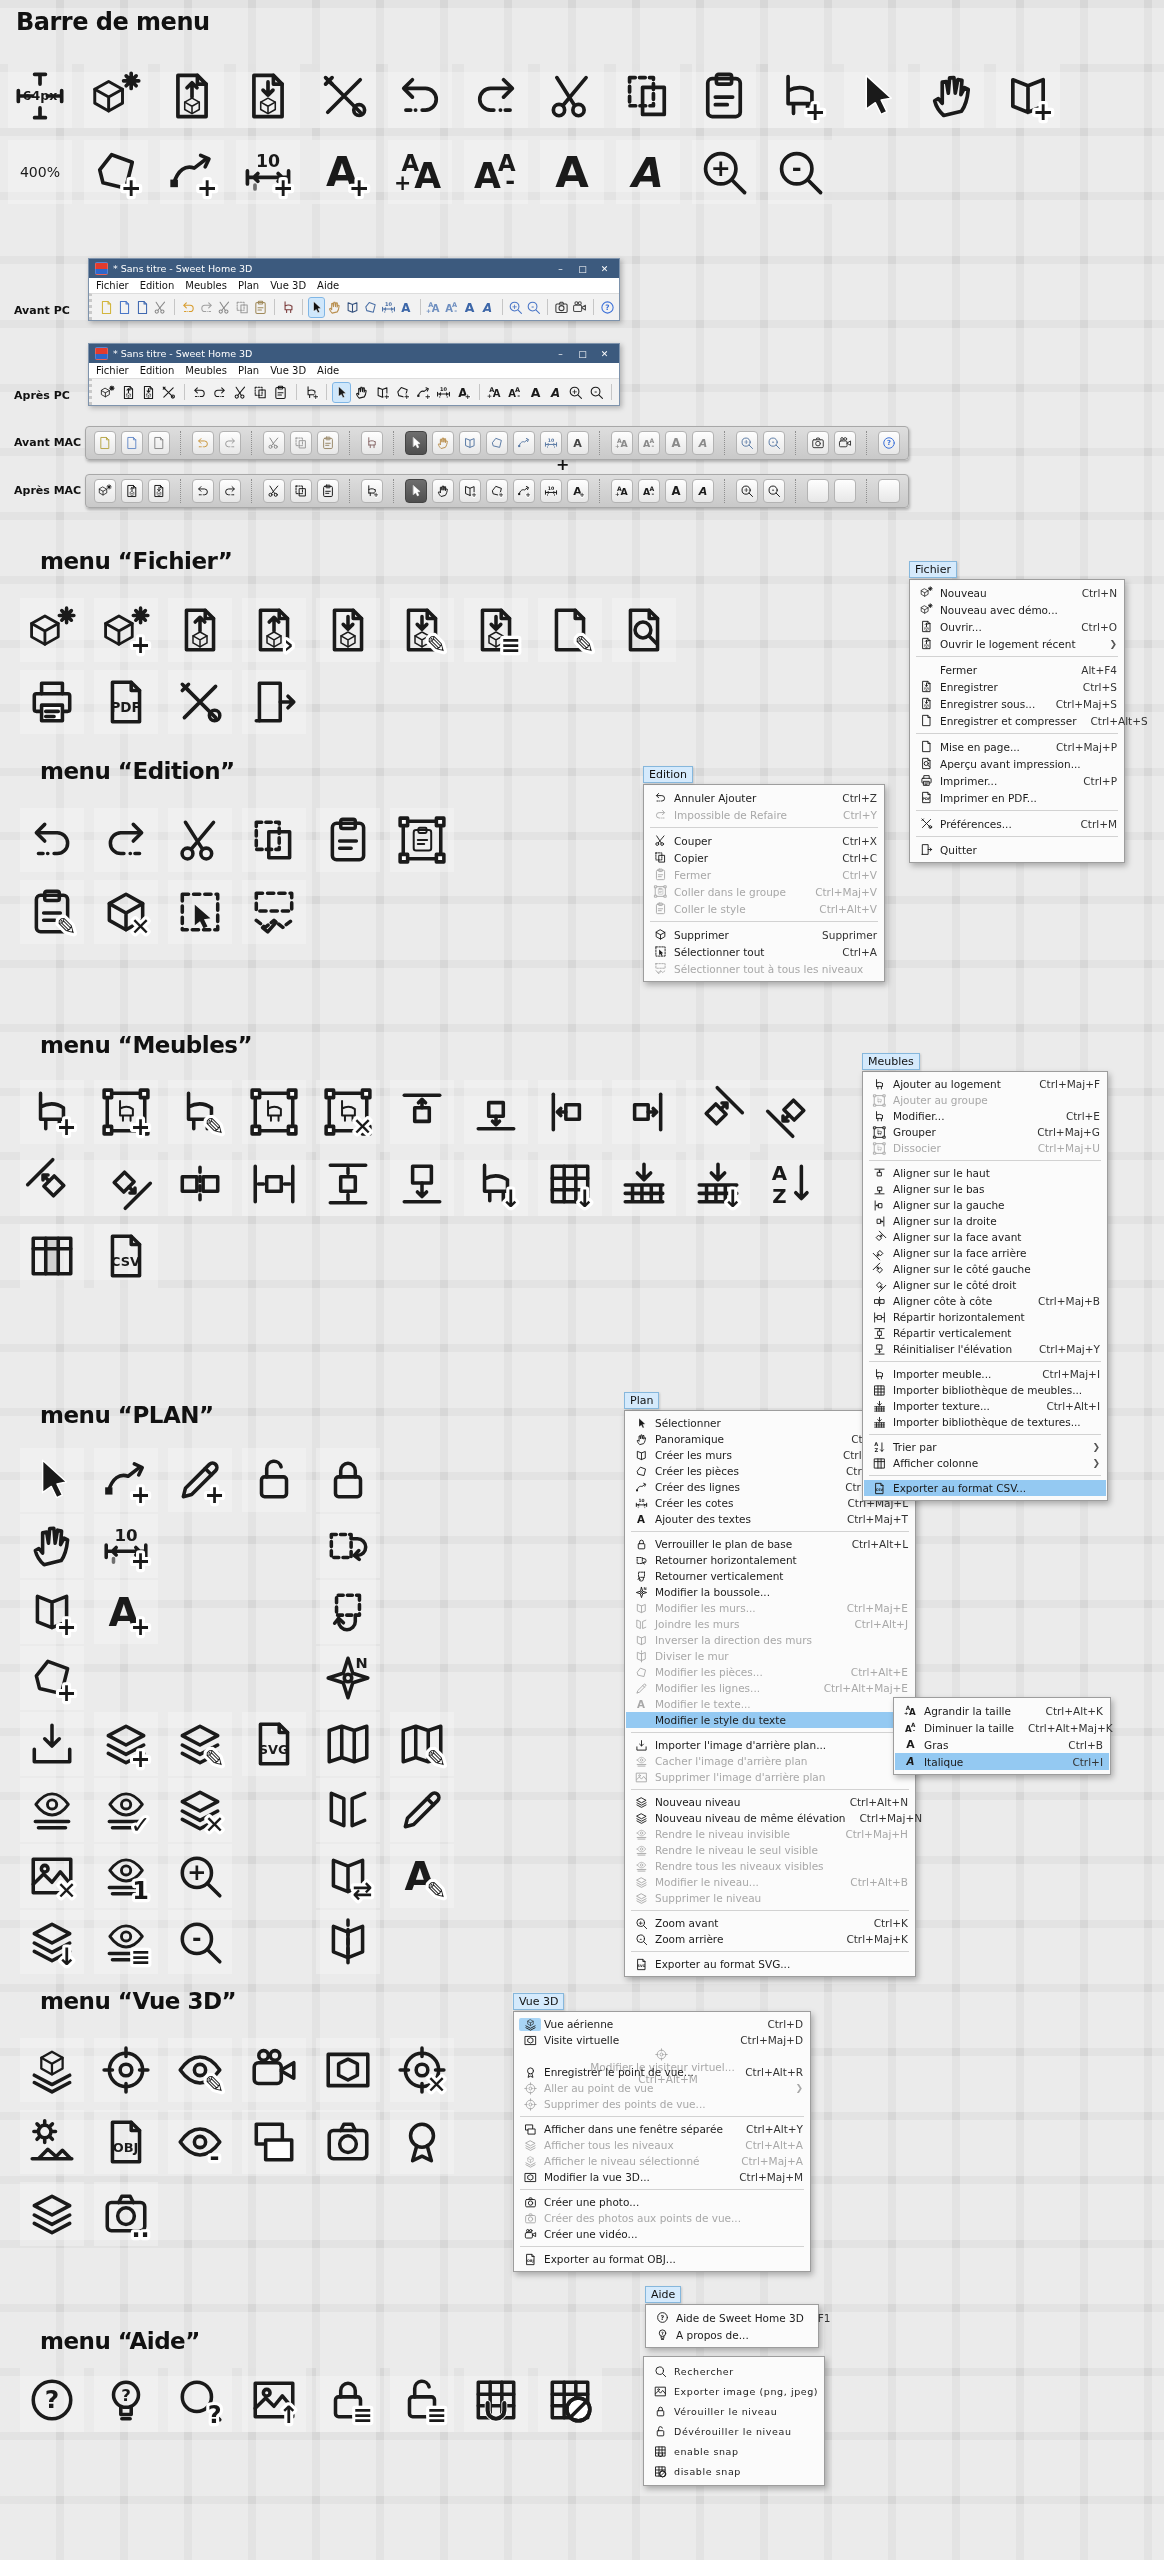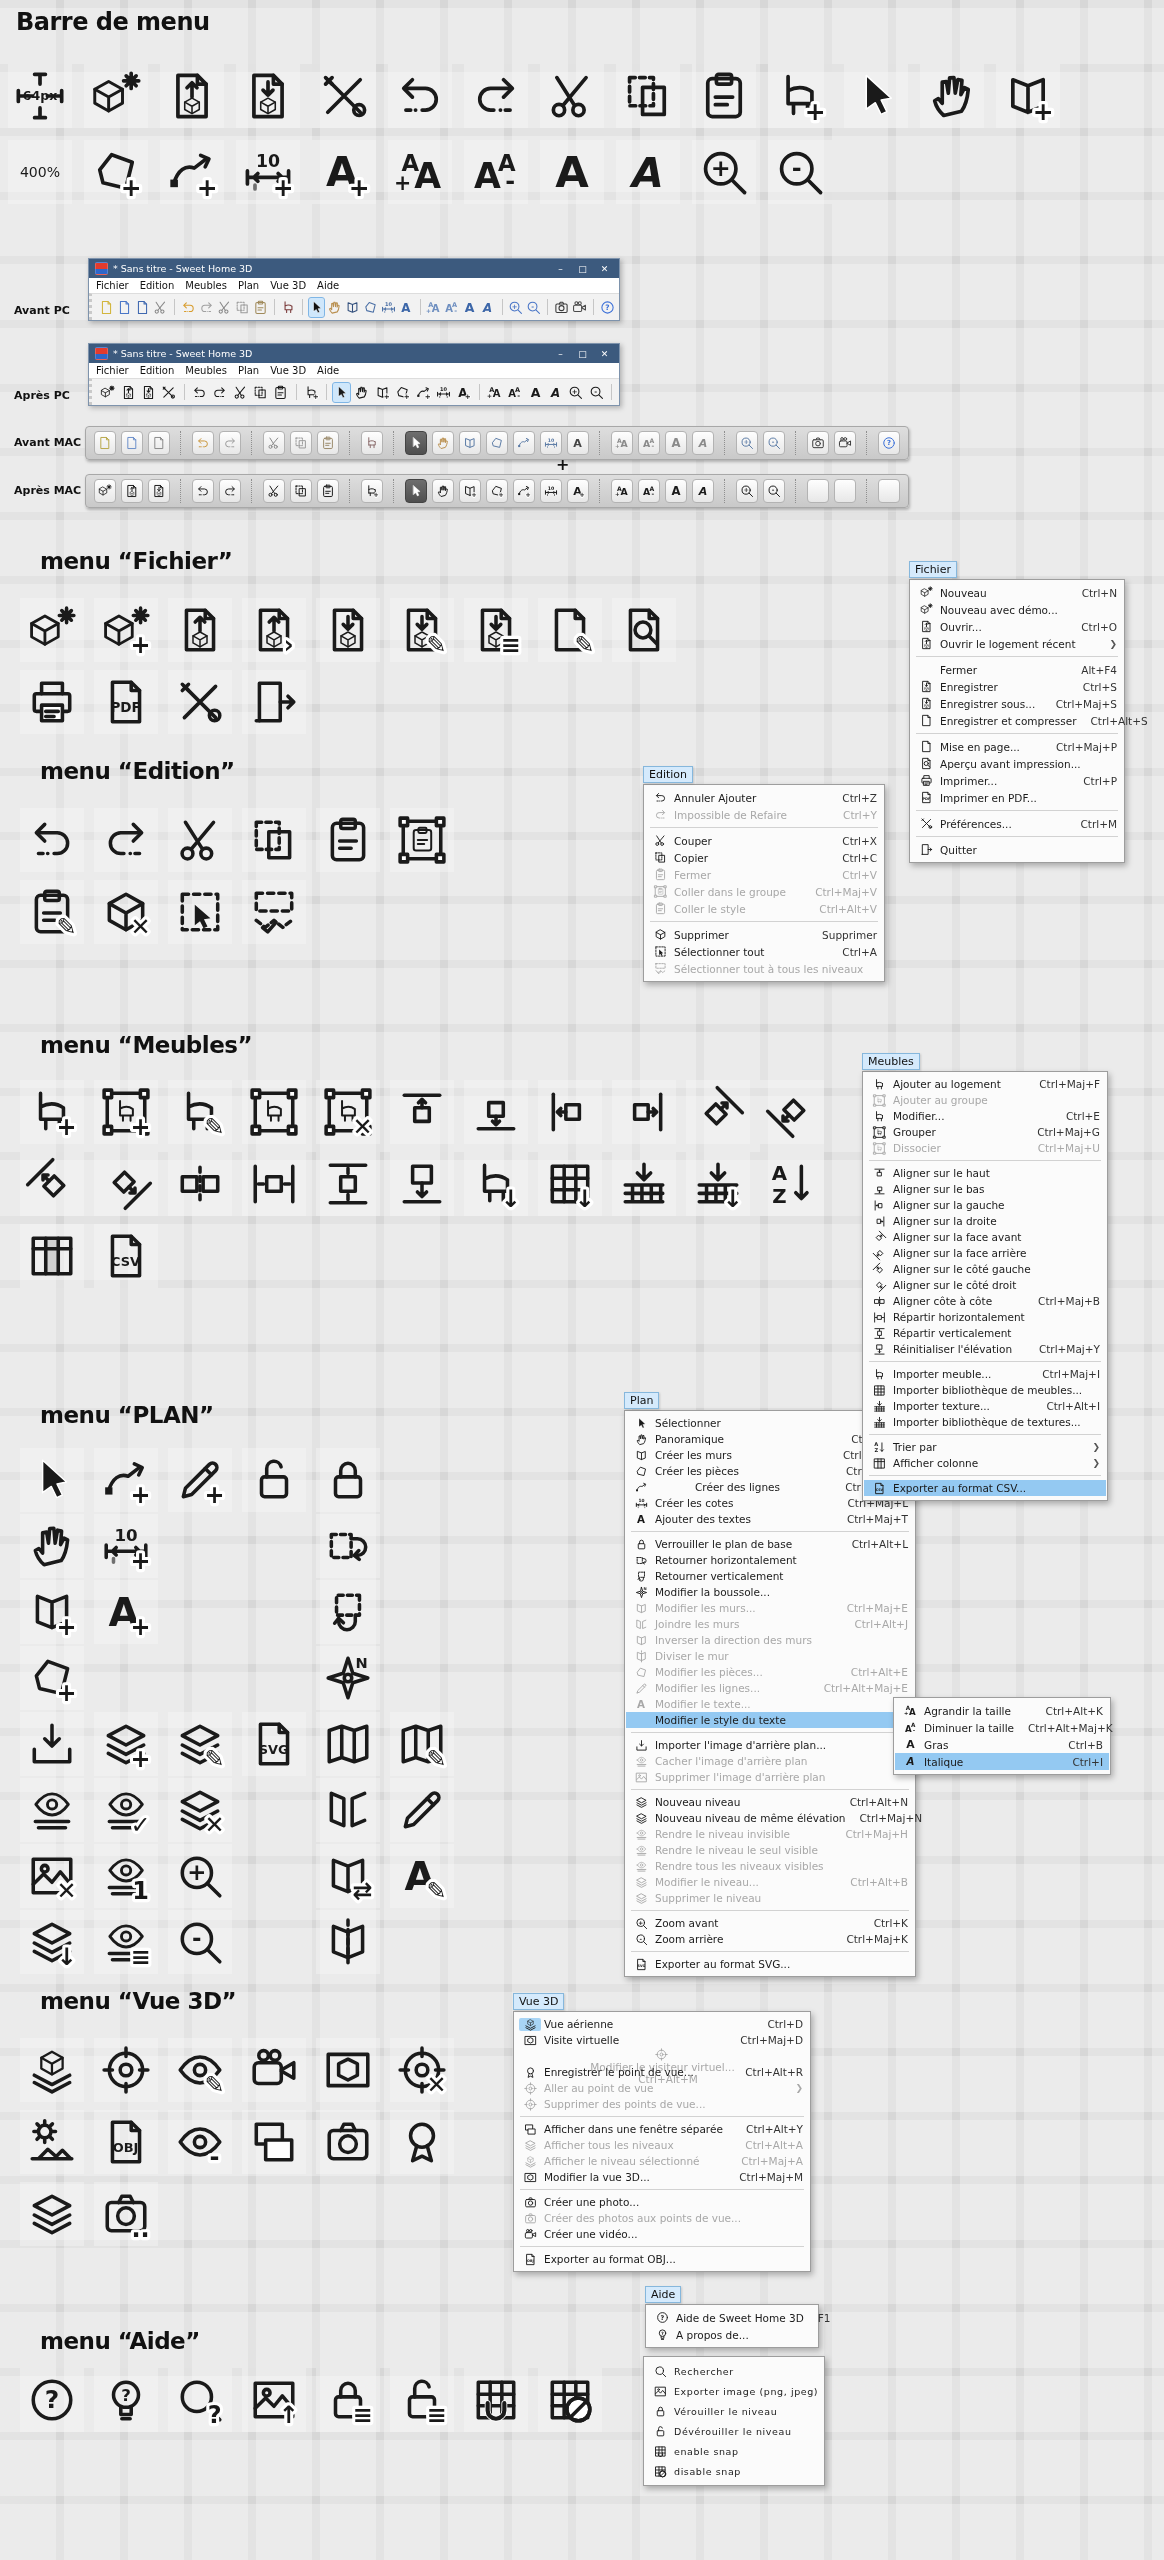--- a/index.html
+++ b/index.html
@@ -2325,21 +2325,21 @@
       </div>
       <div class="prow" style="height: 16px;">
         <div class="ic">
           <svg viewBox="0 0 24 24" width="13" height="13" fill="none" stroke="currentColor" stroke-width="1.7" stroke-linecap="round" stroke-linejoin="round" style="color:#1a1a1a;overflow:visible">
             <path d="M4.5 11 10 4l9.5 3.5-3 12L6 17z"></path>
           </svg>
         </div>
         <div class="lb">Créer les pièces</div>
         <div class="sc">Ctrl+Maj+R</div>
       </div>
-      <div class="prow" style="height: 16px; gap: 40px;">
+      <div class="prow" style="height: 16px;">
         <div class="ic">
           <svg viewBox="0 0 24 24" width="13" height="13" fill="none" stroke="currentColor" stroke-width="1.7" stroke-linecap="round" stroke-linejoin="round" style="color:#1a1a1a;overflow:visible">
             <path d="M3.5 17.5C5.5 11 9 8.8 13 10.2l5.2-4"></path>
             <path d="M16 4.3 19.8 6l-1.7 3.6"></path>
             <rect x="2" y="15.5" width="3.5" height="3.5" fill="currentColor" stroke="none"></rect>
           </svg>
         </div>
         <div class="lb">Créer des lignes</div>
         <div class="sc">Ctrl+Maj+G</div>
       </div>

